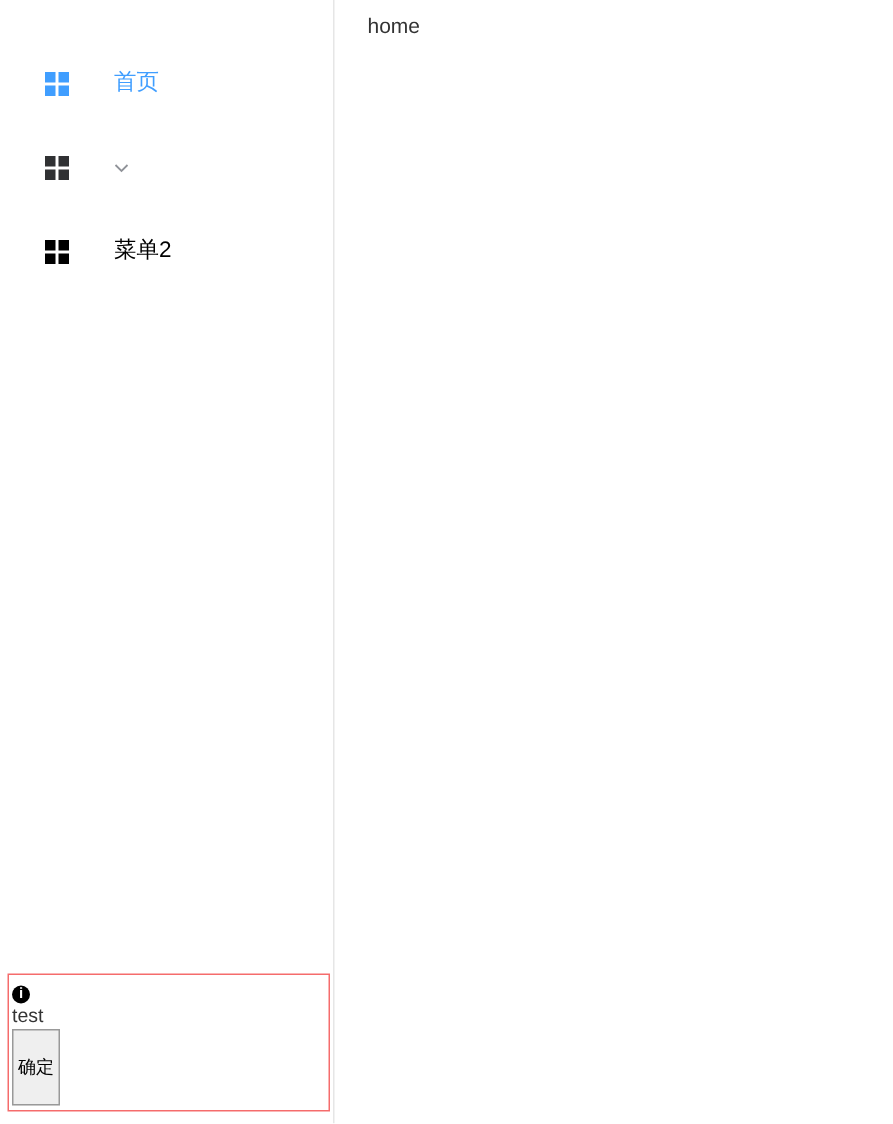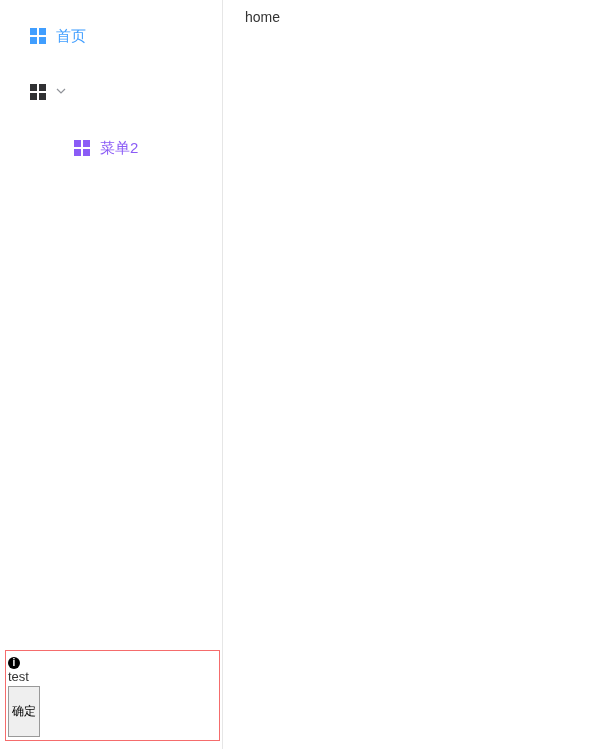--- a/index.html
+++ b/index.html
@@ -14,28 +14,29 @@
       background: #fff;
     }
     .sidebar {
       width: 223px;
       border-right: 1px solid #e6e6e6;
       padding-top: 8px;
     }
     .sidebar-item {
       height: 56px;
       display: flex;
-      align-items: center;
+      align-items: flex-end;
       padding: 0 20px 0 30px;
       cursor: pointer;
       color: #303133;
       position: relative;
+      gap: 20px;
     }
     .sidebar-item.active { color: #409EFF; }
-    .sidebar-item.disabled { color: #8b5cf6; cursor: not-allowed; margin-left: 44px; }
+    .sidebar-item.disabled { color: #000000; cursor: not-allowed; }
     .sidebar-item .icon { display:inline-flex; margin-right: 10px; }
     .sidebar-item .label { flex: 1; font-size: 15px; }
     .sidebar-item .chevron { color: #909399; font-size: 12px; }
     .grid-icon { width:16px; height:16px; display:grid; grid-template-columns:1fr 1fr; grid-template-rows:1fr 1fr; gap:2px; }
     .grid-icon span { background: currentColor; display:block; }
     .main {
       flex: 1;
       padding: 8px 22px;
       font-size: 14px;
       color: #333;

